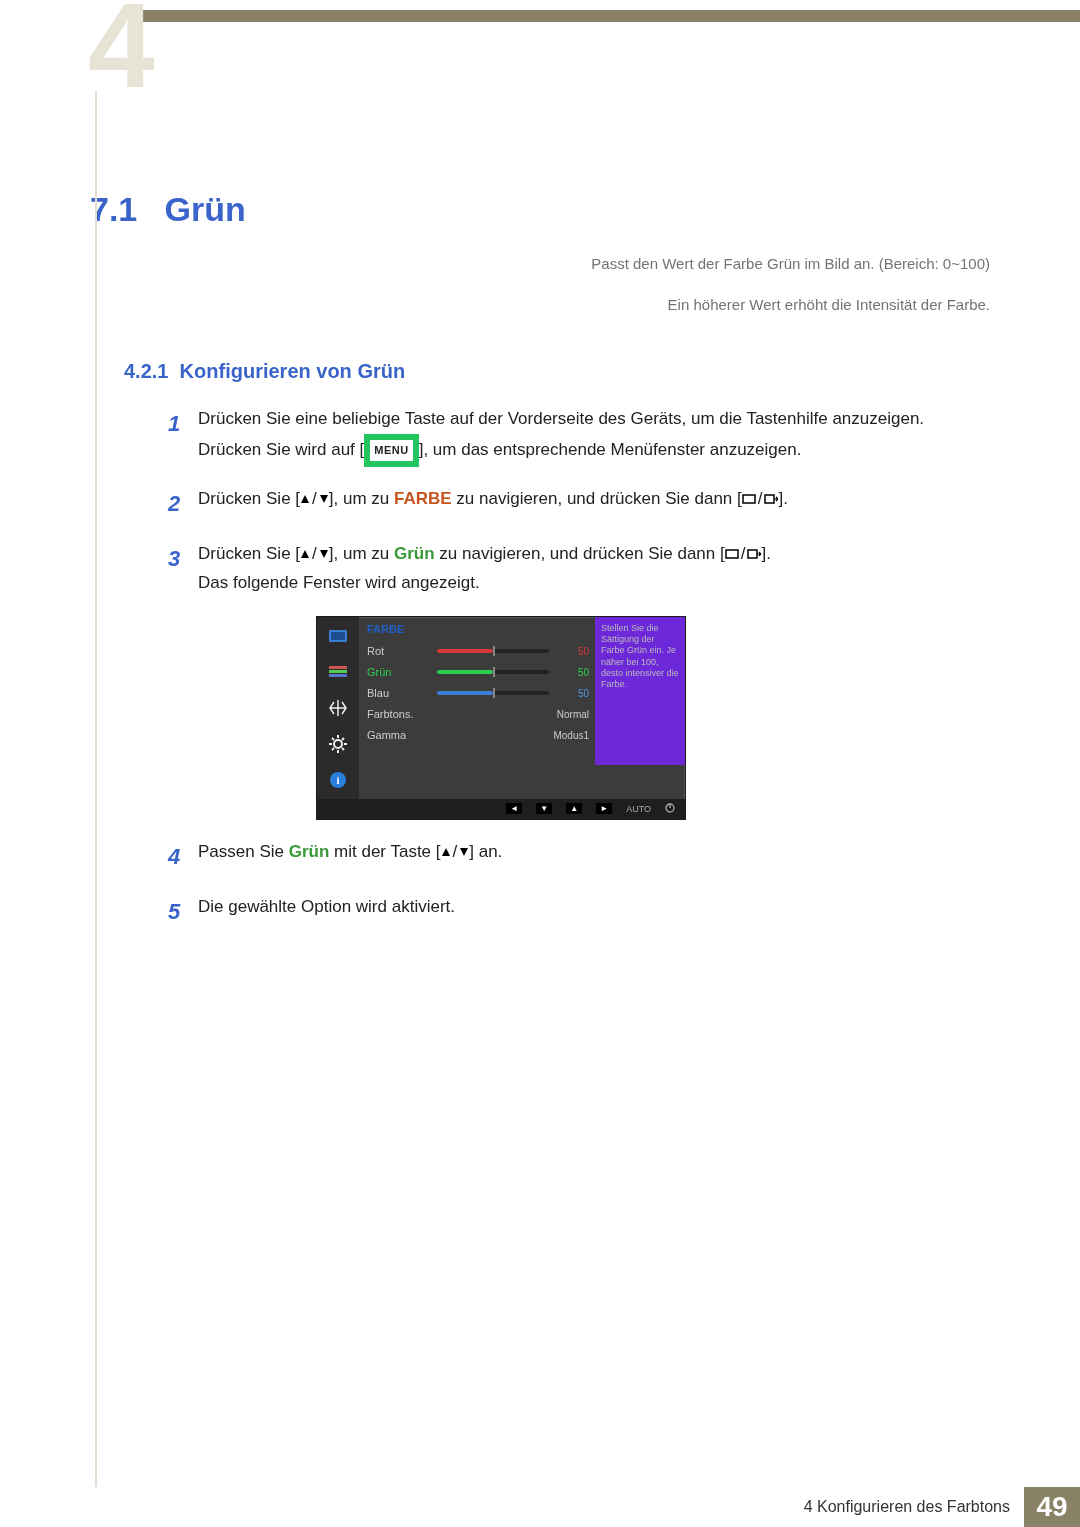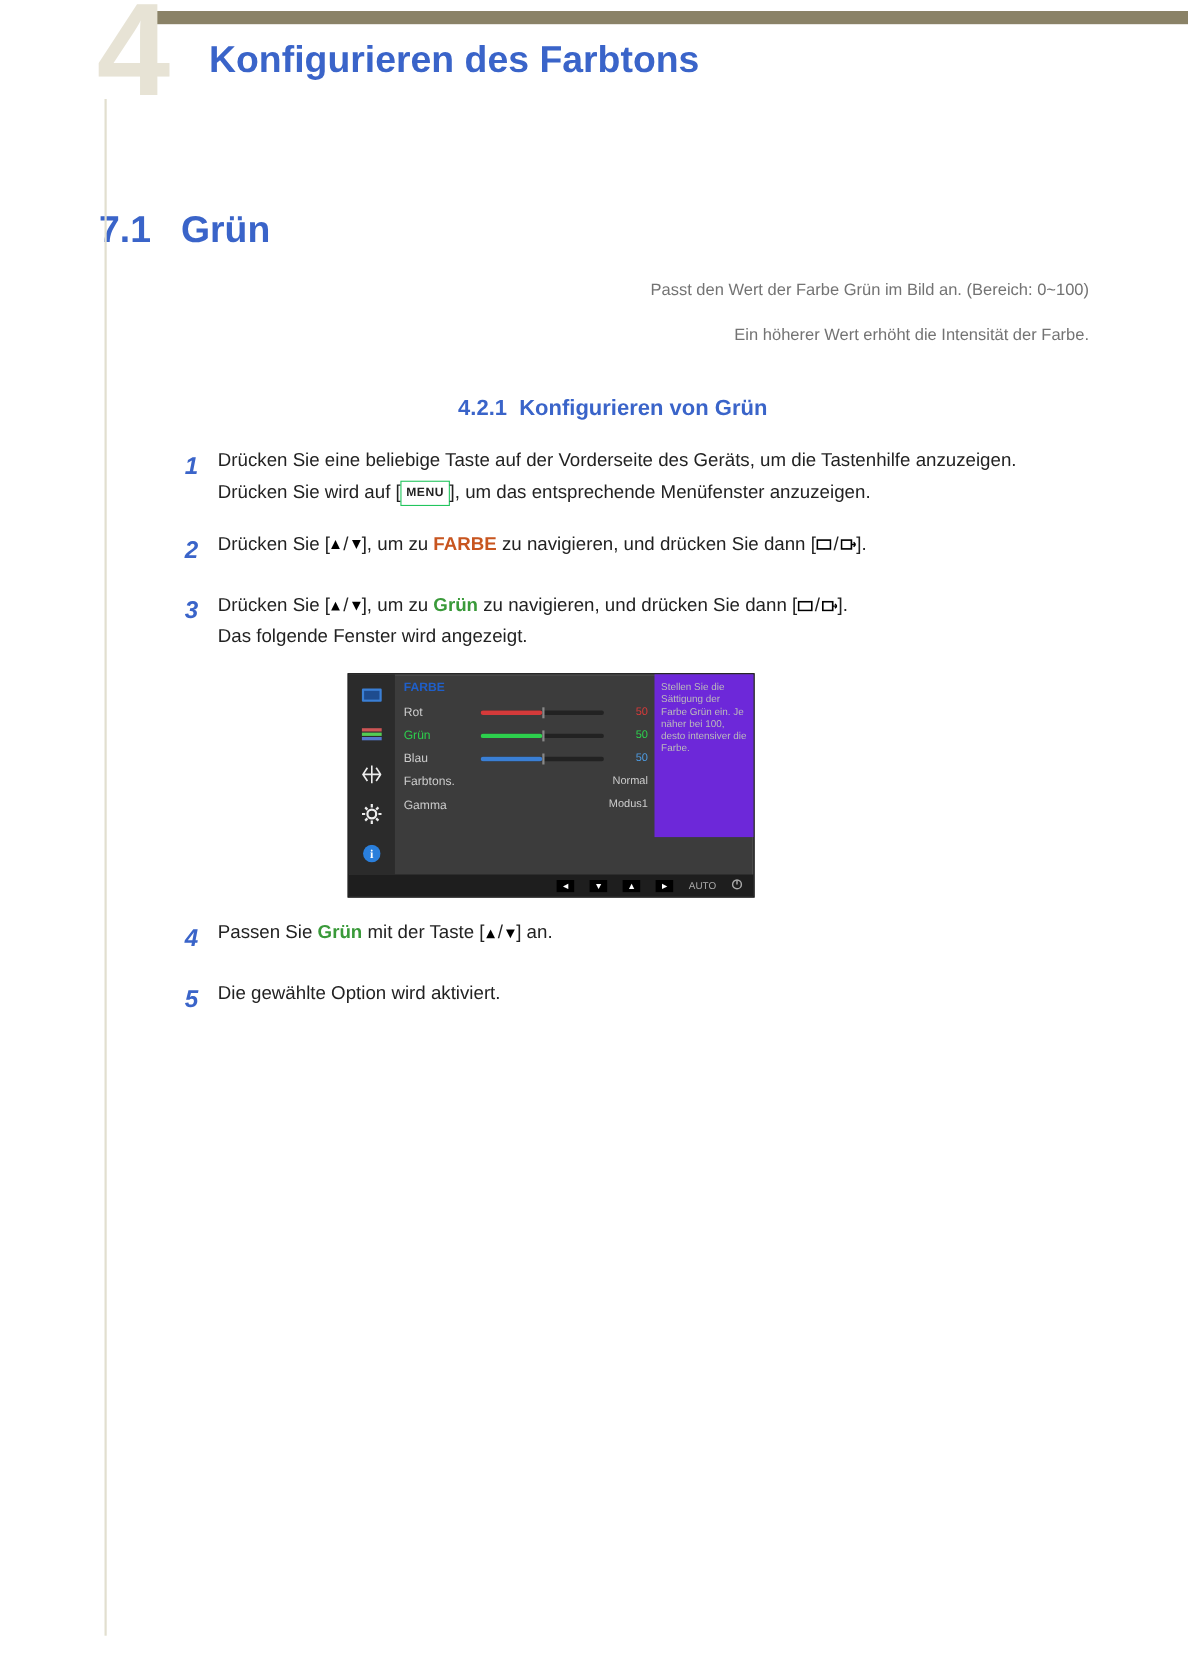--- a/index.html
+++ b/index.html
@@ -9,28 +9,28 @@
   .header-band { position:relative; height:90px; }
   .band-olive { position:absolute; top:10px; left:130px; right:0; height:55px; background:#8a8267; }
   .band-white { position:absolute; top:22px; left:130px; right:0; height:60px; background:#fff; }
   .chapter-title { position:absolute; top:35px; left:190px; font-size:34px; font-weight:bold; color:#3a64c9; }
   .big-chapter-num { position:absolute; top:-15px; left:88px; font-size:120px; font-weight:bold; color:#e7e3d5; line-height:1; z-index:0; letter-spacing:-6px;} 
   
   .content { padding:100px 90px 0 90px; }
   .sec-num { font-size:34px; font-weight:bold; color:#3a64c9; display:inline-block; width:70px;}
   .sec-title { font-size:34px; font-weight:bold; color:#3a64c9; display:inline-block;}
   .para { font-size:15px; color:#737373; margin:24px 0 0 78px; line-height:1.5;text-align:right;}
-  .subsec { margin-top:44px; margin-left:34px; font-size:20px; font-weight:bold; color:#3a64c9;text-align:center;}
+  .subsec { margin-top:44px; margin-left:34px; font-size:20px; font-weight:bold; color:#3a64c9;}
   .steps { margin-top:22px; margin-left:78px; }
   .step { display:flex; margin-bottom:18px; font-size:17px; line-height:1.7; }
   .step-num { color:#3a64c9; font-size:22px; font-style:italic; font-weight:bold; width:30px; flex-shrink:0;}
   .step-text { flex:1; }
   .hl-red { color:#c8551f; font-weight:bold; }
   .hl-green { color:#3a9a3a; font-weight:bold; }
-  .menu-btn { display:inline-block; border:1px solid #22c55e; font-size:11px; font-weight:bold; padding:1px 4px; font-family:Verdana, sans-serif; letter-spacing:0.5px; vertical-align:middle;}
+  .menu-btn { display:inline-block; border:6px solid #22c55e; font-size:11px; font-weight:bold; padding:1px 4px; font-family:Verdana, sans-serif; letter-spacing:0.5px; vertical-align:middle;}
   .ud-pair, .enter-pair { display:inline-flex; align-items:center; vertical-align:middle; gap:2px;}
   
   .osd-wrap { margin:18px 0 18px 148px; }
   .osd { width:370px; background:#3c3c3c; border:1px solid #1a1a1a; box-shadow:0 0 0 1px #555 inset; position:relative;}
   .osd-body { display:flex; }
   .osd-sidebar { width:42px; background:#2b2b2b; display:flex; flex-direction:column; align-items:center; padding:8px 0; gap:14px;}
   .osd-sidebar .ic { width:22px; height:22px; display:flex; align-items:center; justify-content:center; color:#eee;}
   .osd-main { flex:1; padding:6px 8px 8px 8px; font-size:11px; color:#ccc;}
   .osd-title { color:#1f5fc9; font-weight:bold; font-size:11px; margin-bottom:6px;}
   .osd-row { display:flex; align-items:center; height:21px; }
@@ -54,21 +54,20 @@
   .side-line { position:absolute; top:90px; bottom:40px; left:95px; width:2px; background:#e2dfcf;}
 </style>
 </head>
 <body>
 
 <div class="page">
   <div class="header-band">
     <div class="band-olive"></div>
     <div class="band-white"></div>
     <div class="big-chapter-num">4</div>
-    <div class="chapter-title">Konfigurieren des Farbtons</div>
   </div>
 
   <div class="side-line"></div>
 
   <div class="content">
     <div>
       <span class="sec-num">7.1</span>
       <span class="sec-title">Grün</span>
     </div>
 
@@ -229,13 +228,17 @@
         </div>
       </div>
 
       <div class="step">
         <div class="step-num">5</div>
         <div class="step-text">Die gewählte Option wird aktiviert.</div>
       </div>
     </div>
   </div>
 
+  <div class="footer-bar">
+    <span class="footer-text">4 Konfigurieren des Farbtons</span>
+    <span class="page-num">49</span>
+  </div>
 </div>
 
 </body></html>

